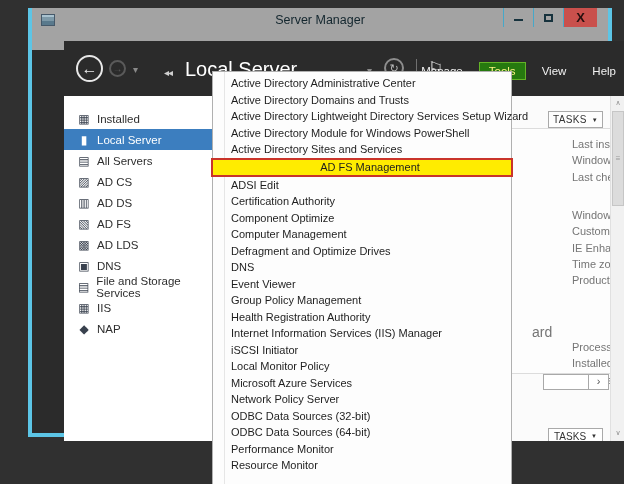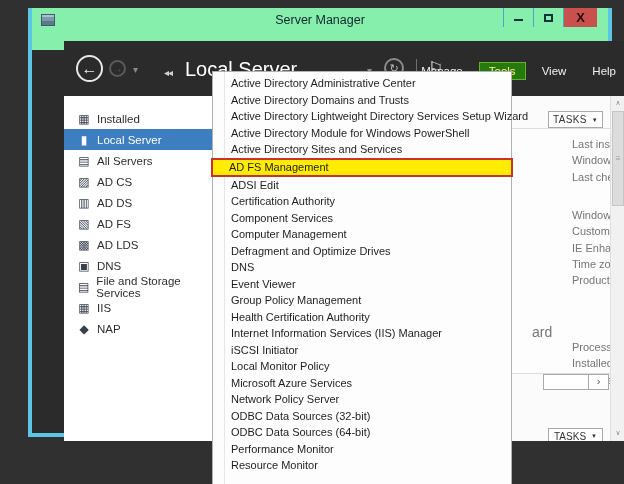--- a/index.html
+++ b/index.html
@@ -2,21 +2,21 @@
 <html><head>
 <meta charset="utf-8">
 <style>
   html,body{margin:0;padding:0;background:#303030;}
   *{box-sizing:border-box;font-family:"Liberation Sans",sans-serif;}
   .stage{position:relative;width:624px;height:484px;background:#303030;overflow:hidden;}
 
   
   .win-frame{position:absolute;left:28px;top:8px;width:584px;height:429px;
     border:4px solid #5cc5e6;border-top:none;background:#2b2b2b;}
-  .titlebar{position:absolute;left:0;top:0;width:576px;height:42px;background:#86efac;}
+  .titlebar{position:absolute;left:0;top:0;width:576px;height:42px;background:#a3a3a3;}
   .app-icon{position:absolute;left:9px;top:6px;width:14px;height:12px;background:#7d99a8;
     border:1px solid #46596a;box-shadow:inset 0 -4px 0 #59798c, inset 0 2px 0 #a9c2cf;}
   .title-text{position:absolute;left:0;right:0;top:0;height:25px;line-height:25px;text-align:center;
     font-size:12.5px;color:#13262e;}
   .win-controls{position:absolute;right:11px;top:0;height:19px;display:flex;}
   .win-btn{width:30px;height:19px;display:flex;align-items:center;justify-content:center;
     font-size:12px;font-weight:bold;color:#16323d;border-left:1px solid #45a8c9;}
   .win-btn.min span{display:block;width:9px;height:2px;background:#16323d;margin-top:5px;}
   .win-btn.max span{display:block;width:9px;height:8px;border:2px solid #16323d;}
   .win-btn.close{width:34px;background:#c9504c;color:#26100f;font-size:13px;}
@@ -77,21 +77,21 @@
     border:1px solid #c6c6c6;display:flex;align-items:center;justify-content:center;
     font-size:8px;color:#9a9a9a;}
 
   
   .tools-menu{position:absolute;left:212px;top:71px;width:300px;height:420px;z-index:60;
     background:#fdfdfd;border:1px solid #b0b0b0;padding-top:3px;}
   .tools-menu::before{content:'';position:absolute;left:11px;top:0;bottom:0;width:1px;background:#e6e6e6;}
   .menu-item{position:relative;height:16.5px;line-height:16.5px;padding-left:18px;
     font-size:11px;color:#1e1e1e;white-space:nowrap;cursor:default;}
   .menu-item.highlighted{background:#ffec00;border:2px solid #c9342a;height:19px;line-height:15px;
-    padding-left:16px;margin-left:-2px;margin-right:-2px;}
+    padding-left:16px;margin-left:-2px;margin-right:-2px;text-align:center;}
 </style>
 </head>
 <body>
 
 <div class="stage">
 
   <div class="win-frame">
 
     <div class="titlebar">
       <span class="app-icon"></span>
@@ -238,27 +238,27 @@
   <div class="tools-menu">
 
   <div class="menu-item">Active Directory Administrative Center</div>
       <div class="menu-item">Active Directory Domains and Trusts</div>
       <div class="menu-item">Active Directory Lightweight Directory Services Setup Wizard</div>
       <div class="menu-item">Active Directory Module for Windows PowerShell</div>
       <div class="menu-item">Active Directory Sites and Services</div>
       <div class="menu-item highlighted">AD FS Management</div>
       <div class="menu-item">ADSI Edit</div>
       <div class="menu-item">Certification Authority</div>
-      <div class="menu-item">Component Services</div>
+      <div class="menu-item">Component Optimize</div>
       <div class="menu-item">Computer Management</div>
       <div class="menu-item">Defragment and Optimize Drives</div>
       <div class="menu-item">DNS</div>
       <div class="menu-item">Event Viewer</div>
       <div class="menu-item">Group Policy Management</div>
-      <div class="menu-item">Health Certification Authority</div>
+      <div class="menu-item">Health Registration Authority</div>
       <div class="menu-item">Internet Information Services (IIS) Manager</div>
       <div class="menu-item">iSCSI Initiator</div>
       <div class="menu-item">Local Monitor Policy</div>
       <div class="menu-item">Microsoft Azure Services</div>
       <div class="menu-item">Network Policy Server</div>
       <div class="menu-item">ODBC Data Sources (32-bit)</div>
       <div class="menu-item">ODBC Data Sources (64-bit)</div>
       <div class="menu-item">Performance Monitor</div>
       <div class="menu-item">Resource Monitor</div>
     </div>

